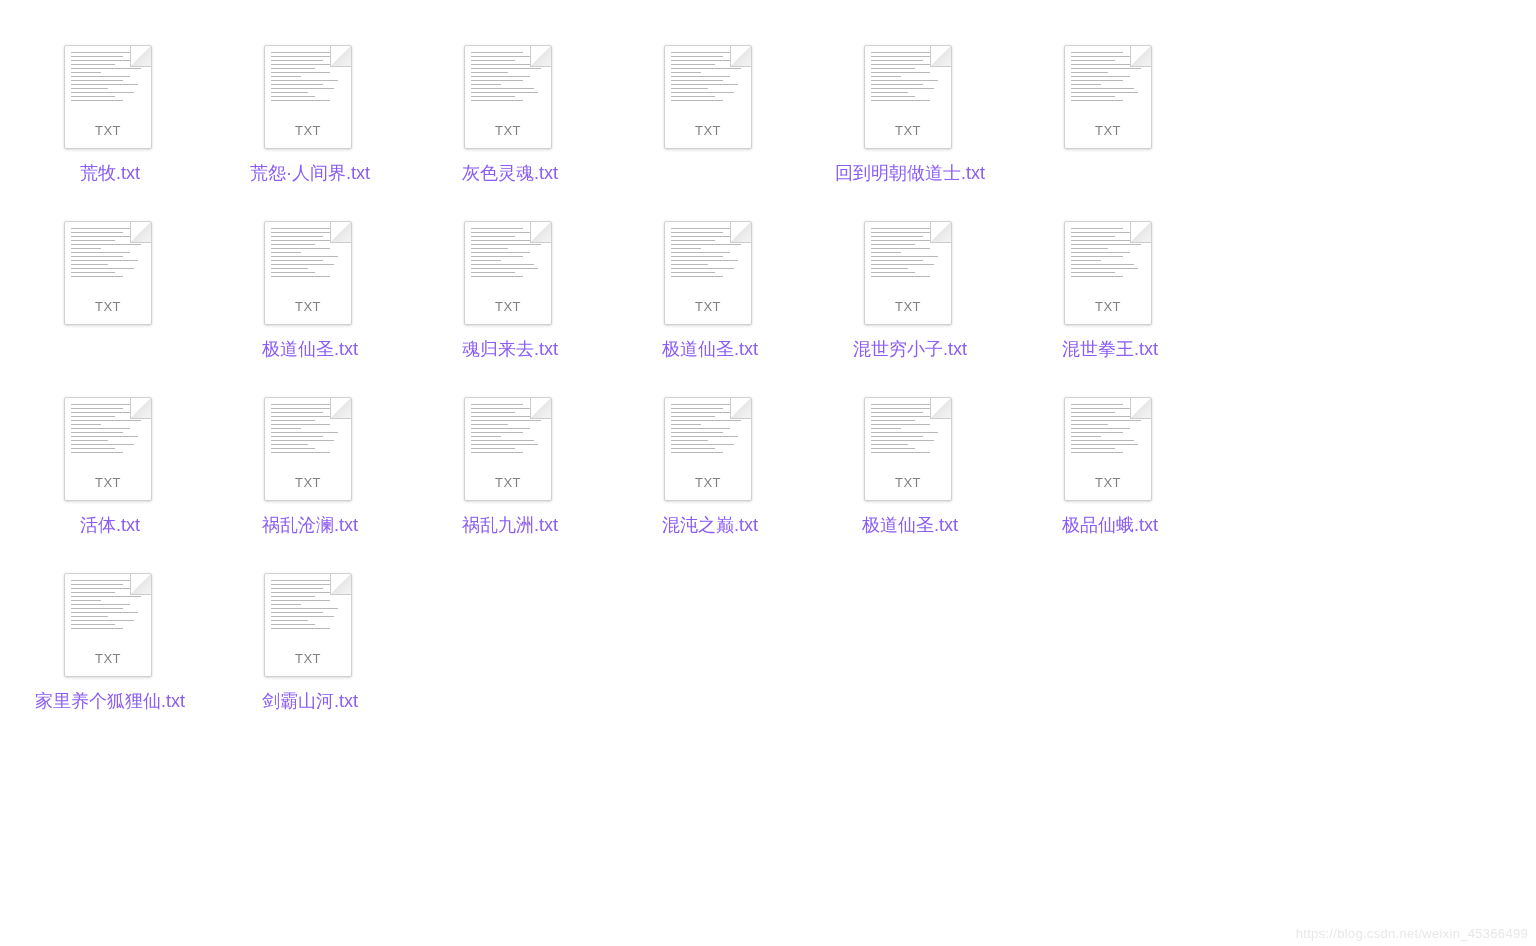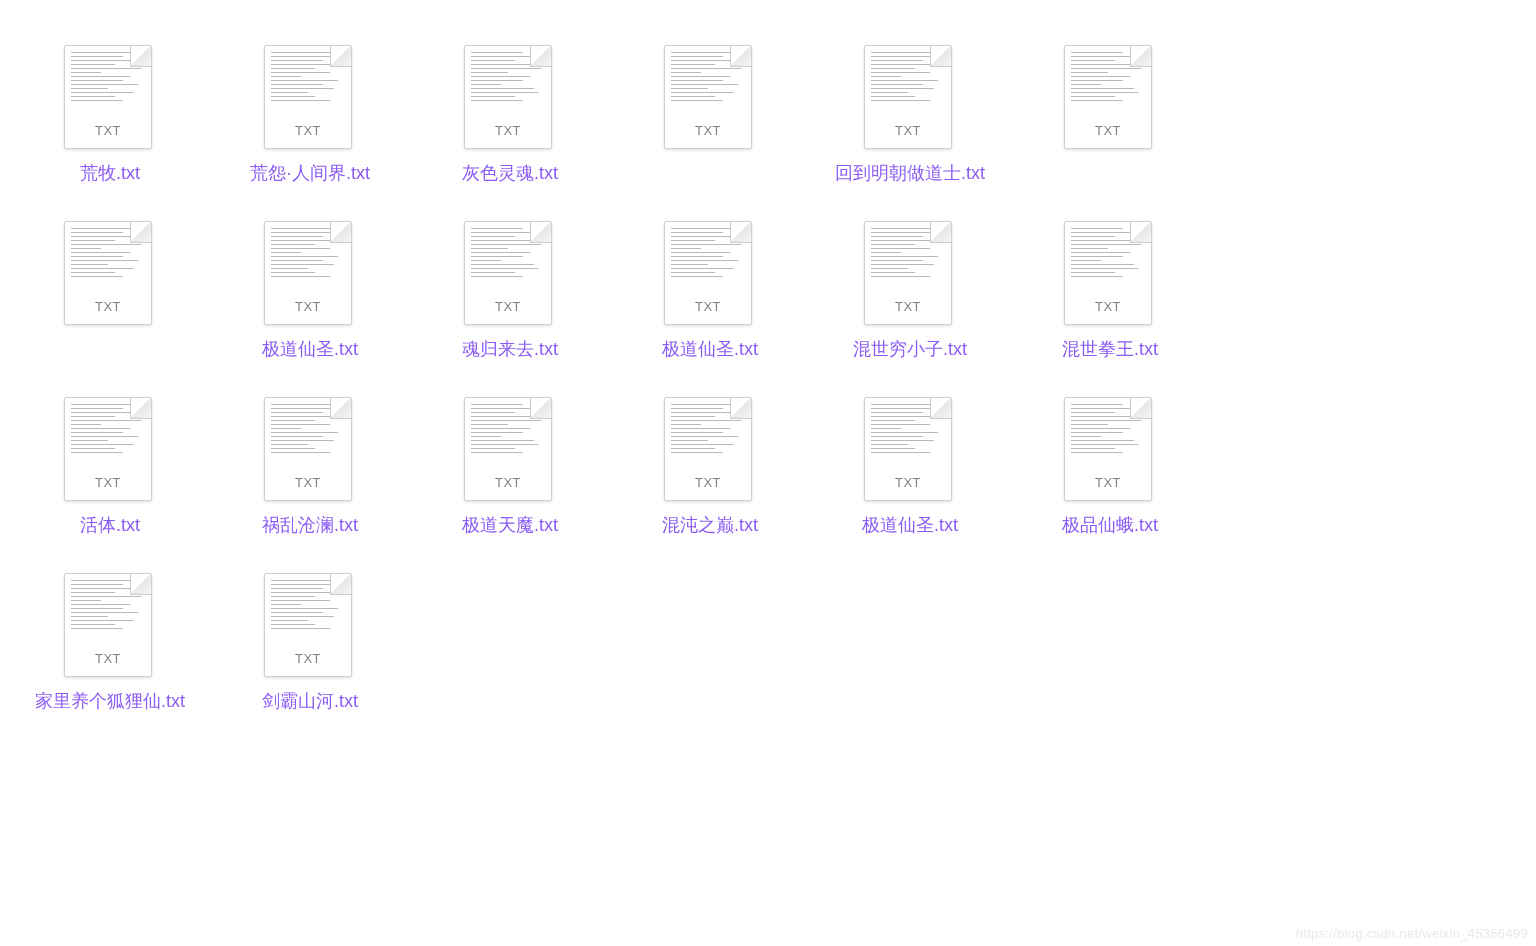--- a/index.html
+++ b/index.html
@@ -480,21 +480,21 @@
             <div class="file-line w85"></div>
             <div class="file-line w90"></div>
             <div class="file-line w60"></div>
             <div class="file-line w70"></div>
           </div>
           <div class="file-ext">TXT</div>
           <div class="file-fold-mask"></div>
           <div class="file-fold"></div>
         </div>
       </div>
-      <div class="file-name">极道天魔.txt</div>
+      <div class="file-name">祸乱九洲.txt</div>
     </div>
     <div class="file-item">
       <div class="file-icon">
         <div class="file-page">
           <div class="file-content">
             <div class="file-line w90"></div>
             <div class="file-line w70"></div>
             <div class="file-line w85"></div>
             <div class="file-line w60"></div>
             <div class="file-line w95"></div>

